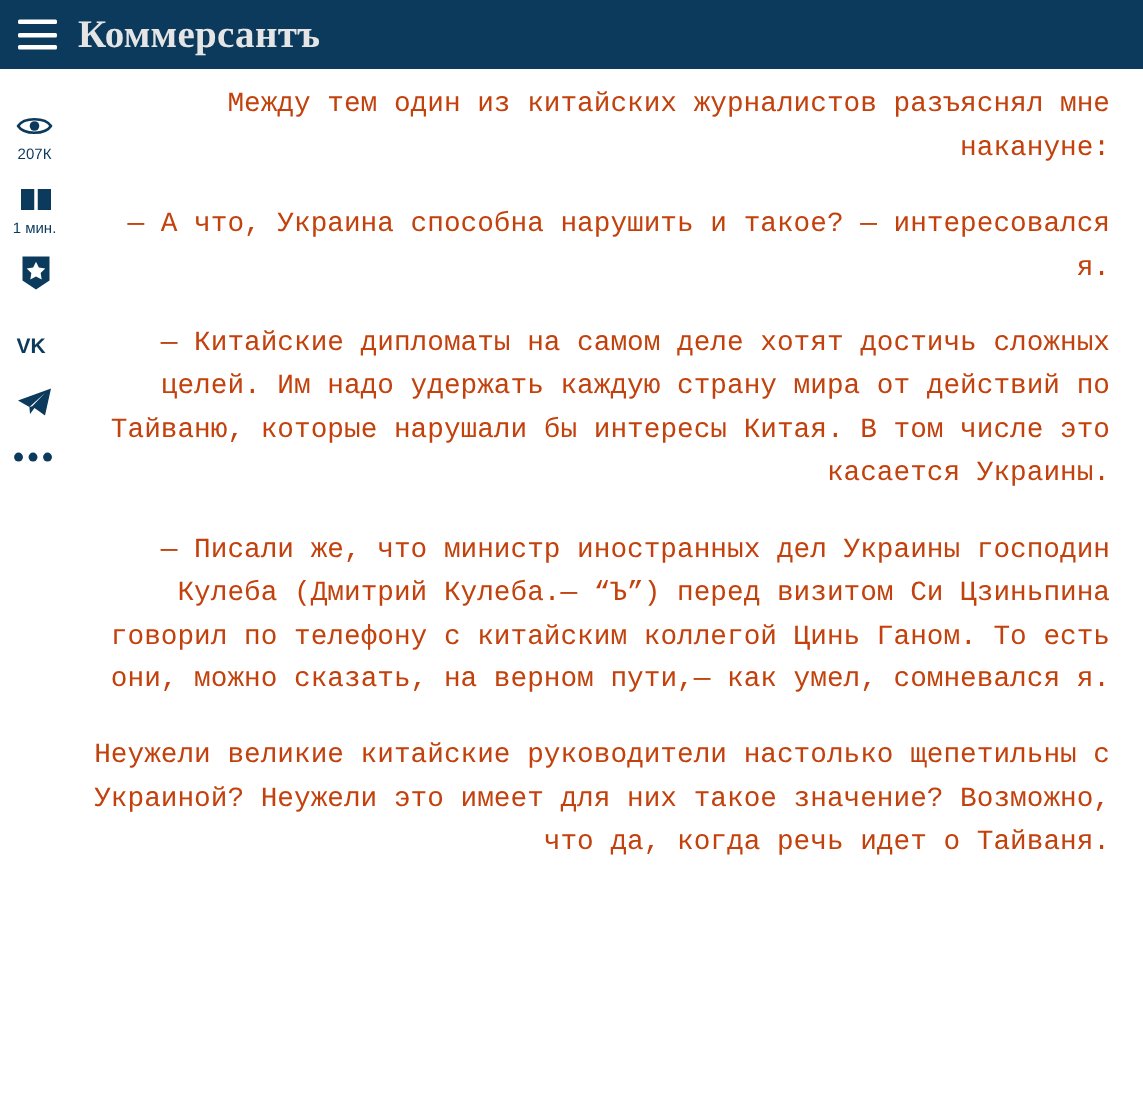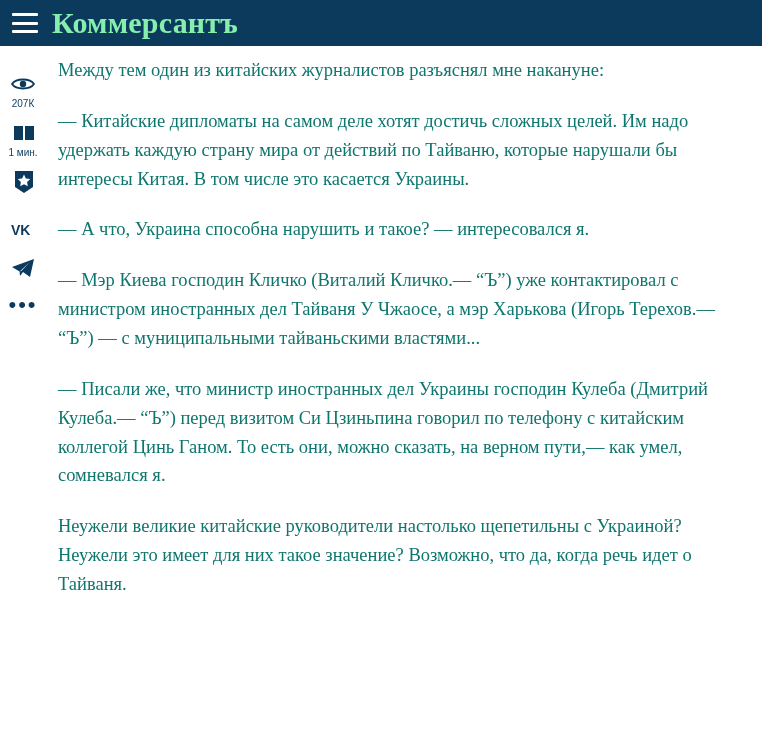--- a/index.html
+++ b/index.html
@@ -43,23 +43,23 @@
     cursor: pointer;
   }
   .burger span {
     display: block;
     height: 3px;
     width: 26px;
     background: #ffffff;
     border-radius: 1px;
   }
   .brand {
-    color: #86efac;
+    color: #e5e5e5;
     font-family: "Liberation Serif", serif;
-    font-size: 30px;
+    font-size: 26px;
     font-weight: bold;
     letter-spacing: 0.2px;
     white-space: nowrap;
   }
 
   
   .rail {
     position: absolute;
     top: 50px;
     left: 0;
@@ -110,25 +110,25 @@
     top: 46px;
     left: 46px;
     width: 716px;
     height: 692px;
     box-sizing: border-box;
     padding: 10px 22px 0 12px;
     overflow: hidden;
   }
   .article p {
     margin: 0 0 22px 0;
-    font-family: Liberation Serif, serif;
+    font-family: Liberation Mono, monospace;
     font-size: 18.5px;
     line-height: 1.56;
-    color: #0f766e;
-    text-align: left;
+    color: #c2410c;
+    text-align: right;
   }
 </style>
 </head>
 <body>
 
 <div class="page">
 
   <div class="header">
     <div class="burger">
       <span></span>
@@ -190,20 +190,19 @@
         </svg>
       </div>
       <div class="rail-label"></div>
     </div>
 
     <div class="dots">•••</div>
   </div>
 
   <div class="article">
     <p>Между тем один из китайских журналистов разъяснял мне накануне:</p>
+    <p>— А что, Украина способна нарушить и такое? — интересовался я.</p>
     <p>— Китайские дипломаты на самом деле хотят достичь сложных целей. Им надо удержать каждую страну мира от действий по Тайваню, которые нарушали бы интересы Китая. В том числе это касается Украины.</p>
-    <p>— А что, Украина способна нарушить и такое? — интересовался я.</p>
-    <p>— Мэр Киева господин Кличко (Виталий Кличко.— “Ъ”) уже контактировал с министром иностранных дел Тайваня У Чжаосе, а мэр Харькова (Игорь Терехов.— “Ъ”) — с муниципальными тайваньскими властями...</p>
     <p>— Писали же, что министр иностранных дел Украины господин Кулеба (Дмитрий Кулеба.— “Ъ”) перед визитом Си Цзиньпина говорил по телефону с китайским коллегой Цинь Ганом. То есть они, можно сказать, на верном пути,— как умел, сомневался я.</p>
     <p>Неужели великие китайские руководители настолько щепетильны с Украиной? Неужели это имеет для них такое значение? Возможно, что да, когда речь идет о Тайваня.</p>
   </div>
 
 </div>
 
 </body></html>

